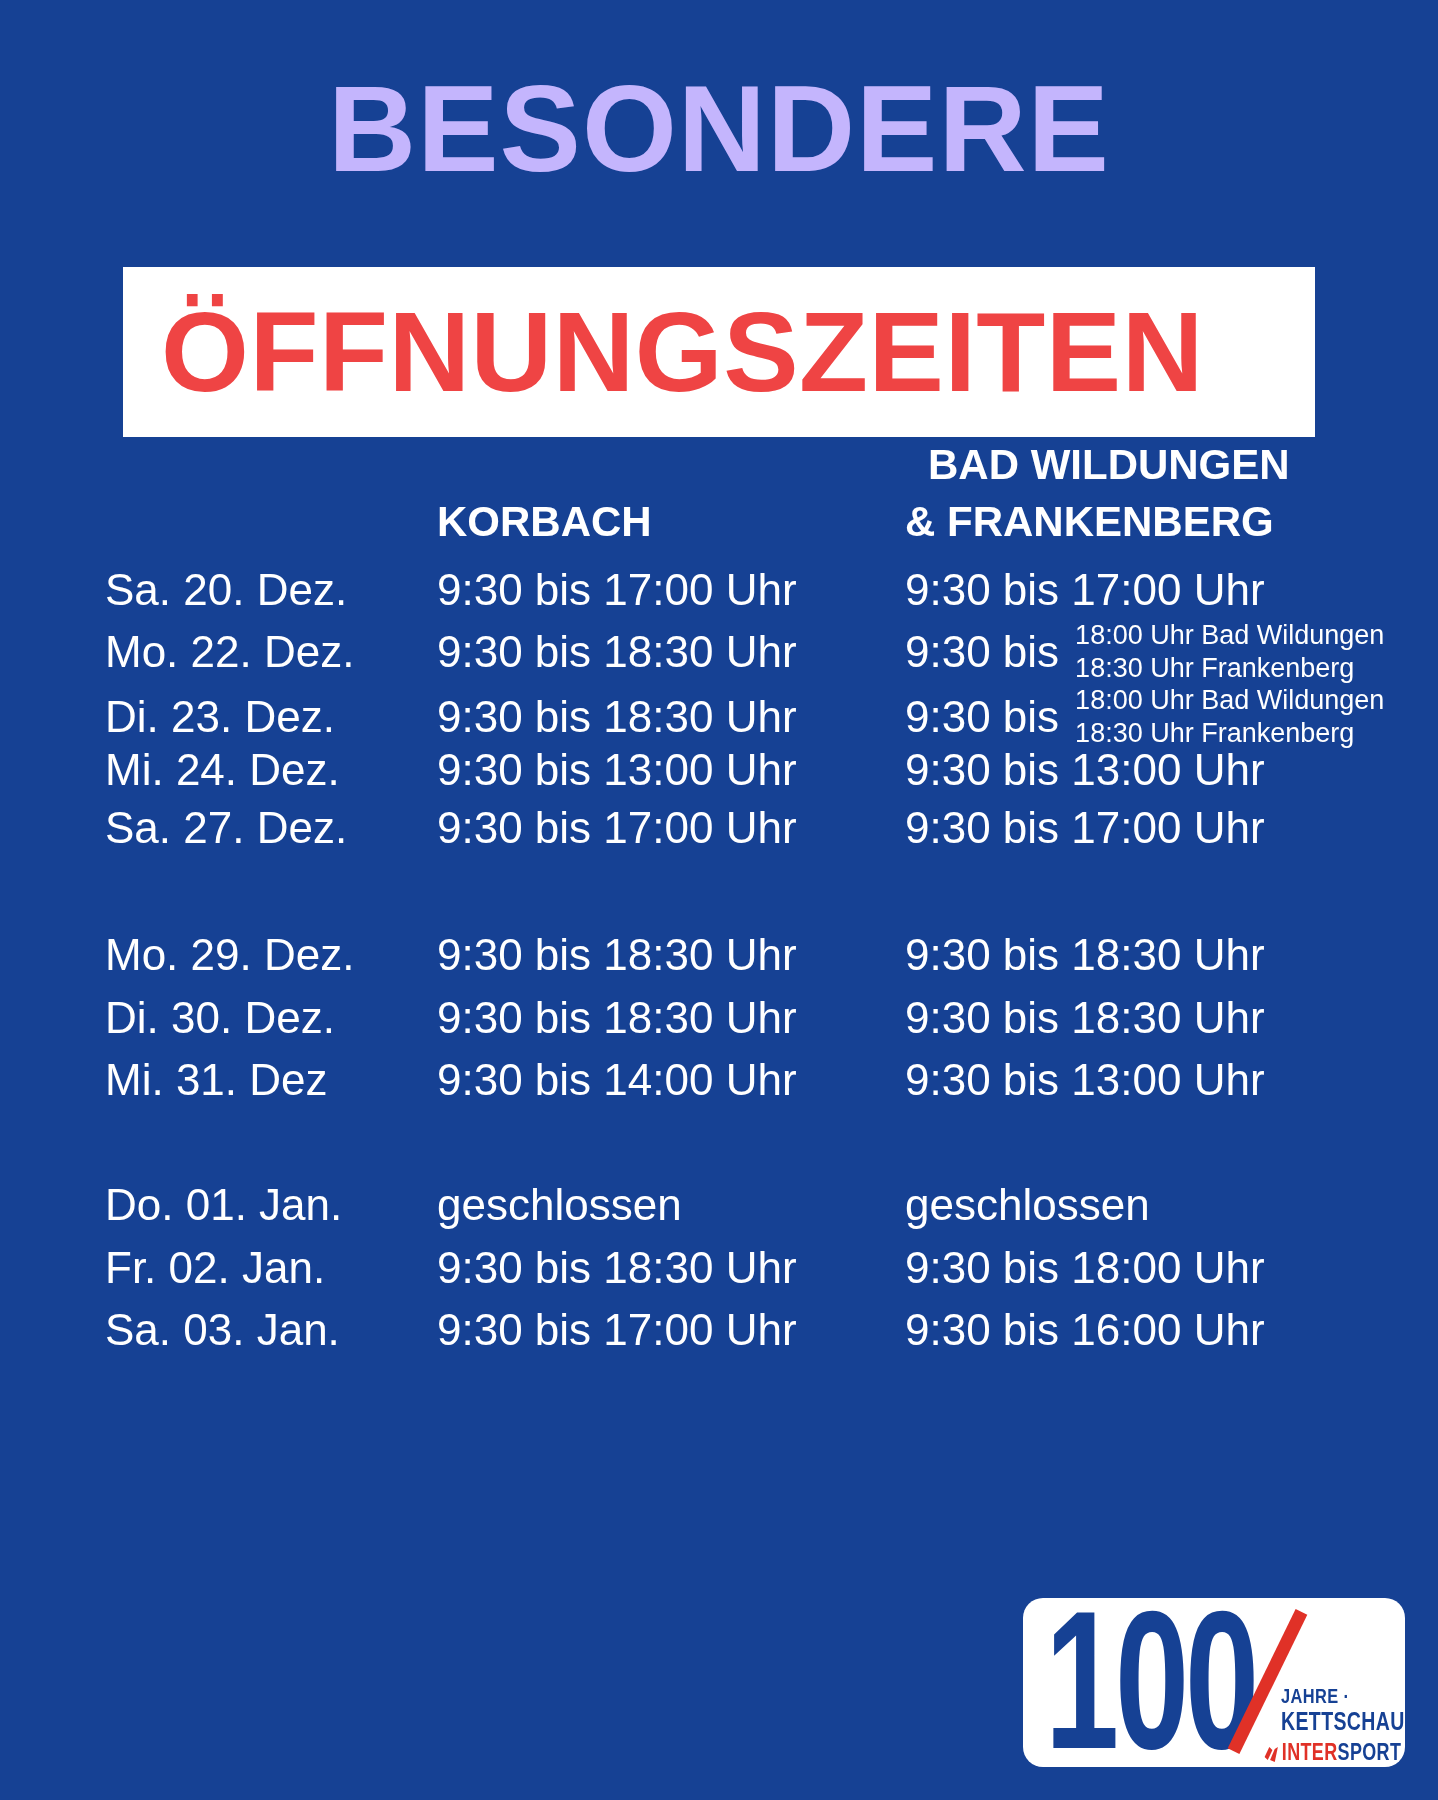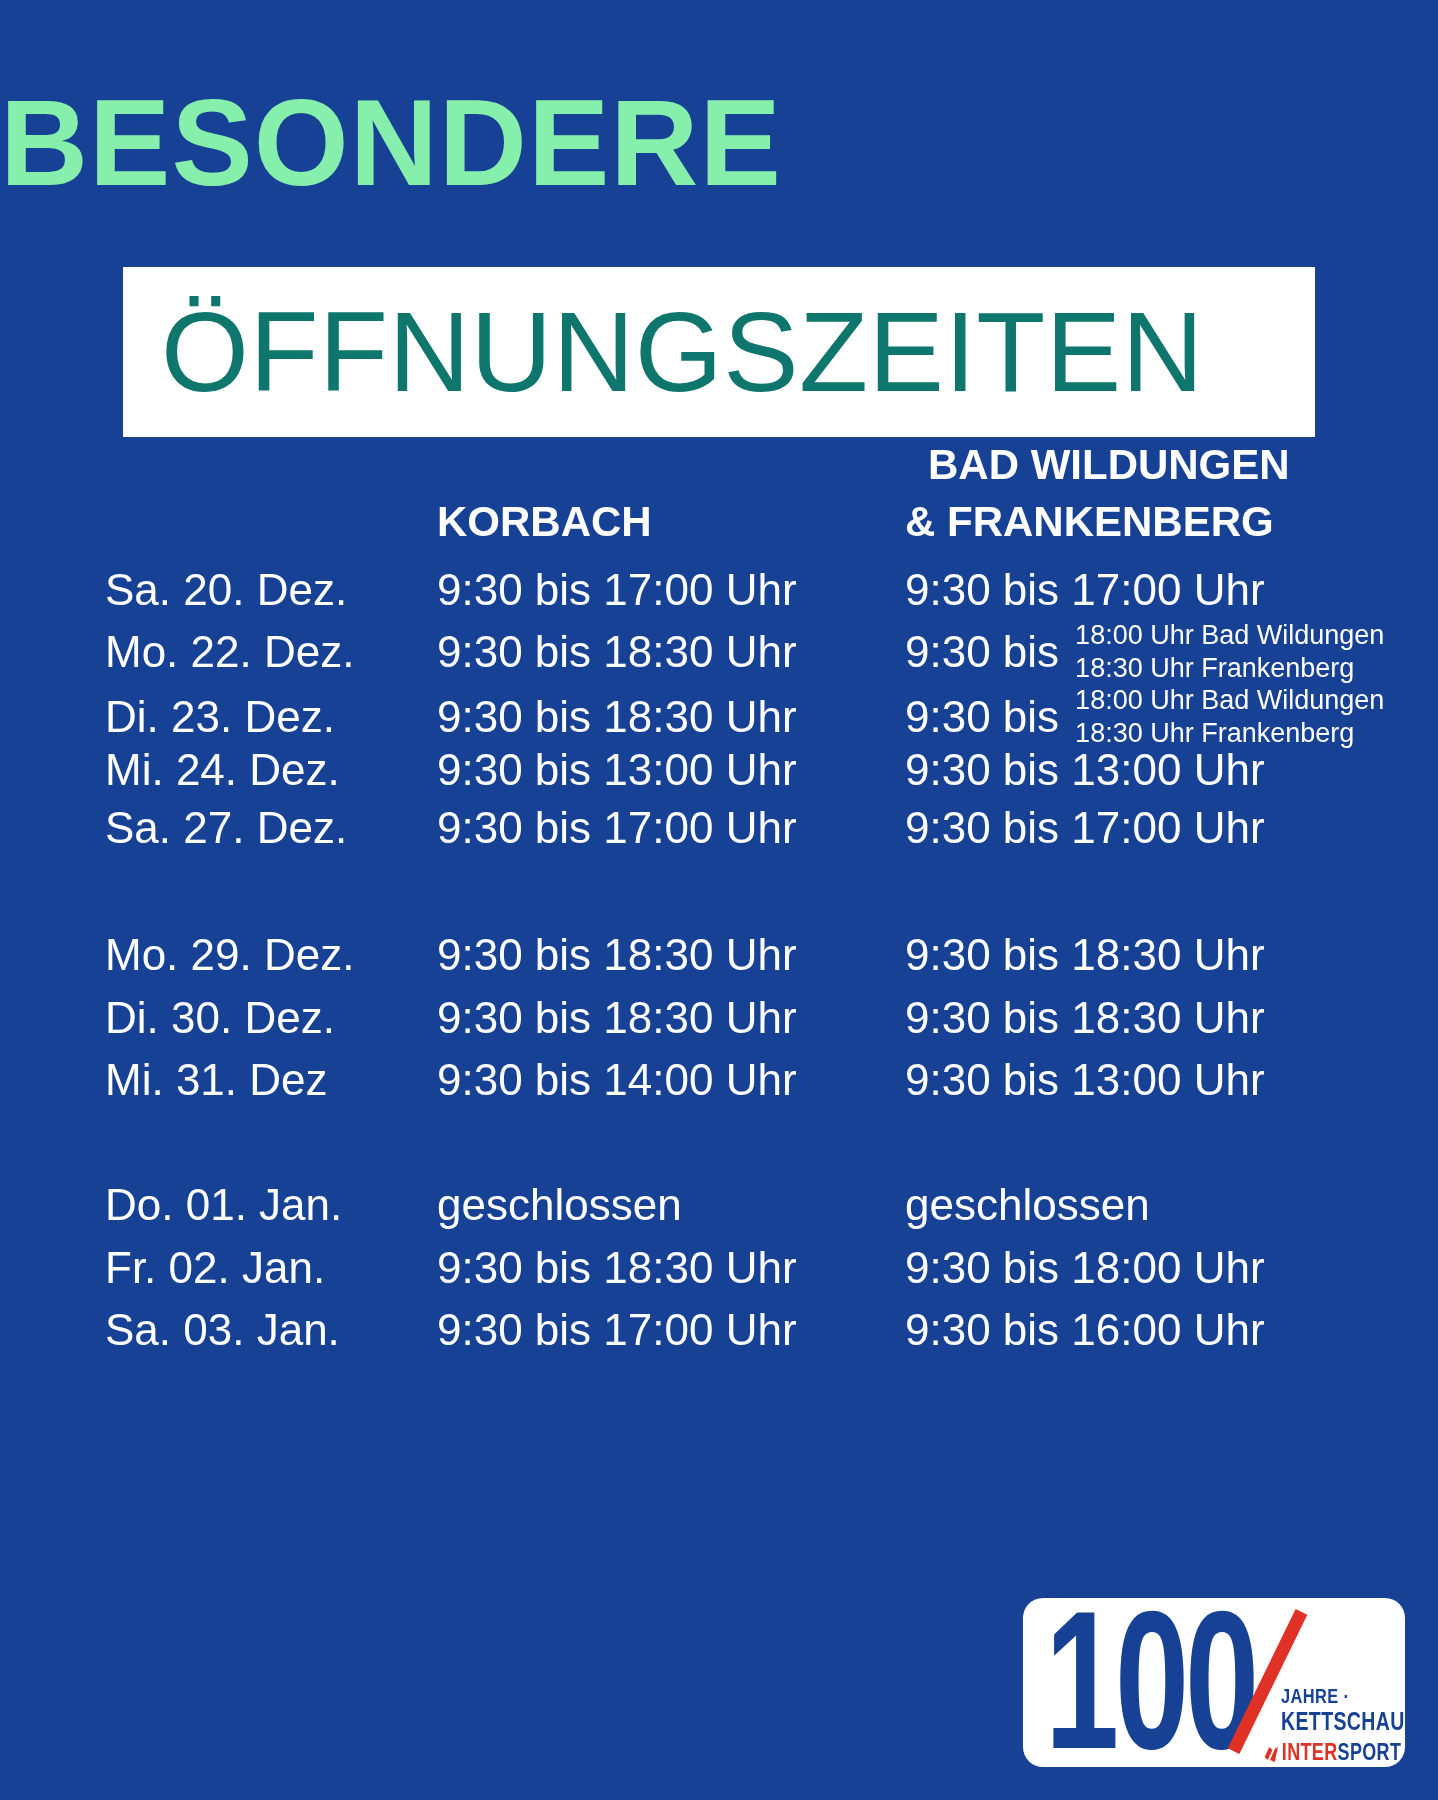--- a/index.html
+++ b/index.html
@@ -5,33 +5,33 @@
   html,body{margin:0;padding:0;background:#164194;}
   .poster{
     position:relative;
     width:1438px;height:1800px;
     background:#164194;
     overflow:hidden;
     font-family:"Liberation Sans", sans-serif;
   }
   
   .title-line1{
-    position:absolute;top:58px;left:0;width:100%;
-    text-align:left;
+    position:absolute;top:44px;left:0;width:100%;
+    text-align:center;
     font-size:122px;font-weight:700;line-height:170px;
-    color:#86efac;letter-spacing:1px;white-space:nowrap;
+    color:#c4b5fd;letter-spacing:1px;white-space:nowrap;
   }
   .title-band{
     position:absolute;left:123px;top:267px;width:1192px;height:170px;
     background:#ffffff;
     display:flex;align-items:center;
     padding-left:38px;box-sizing:border-box;
   }
   .title-band .band-text{
-    font-size:113px;font-weight:400;color:#0f766e;
+    font-size:113px;font-weight:700;color:#ef4444;
     white-space:nowrap;letter-spacing:0.5px;
   }
   
   .hdr{
     position:absolute;color:#ffffff;font-weight:700;
     font-size:42px;line-height:56px;white-space:nowrap;
   }
   .hdr-korbach{left:437px;top:494px;}
   .hdr-bw1{left:905px;top:437px;margin-left:23px;}
   .hdr-bw2{left:905px;top:494px;}

